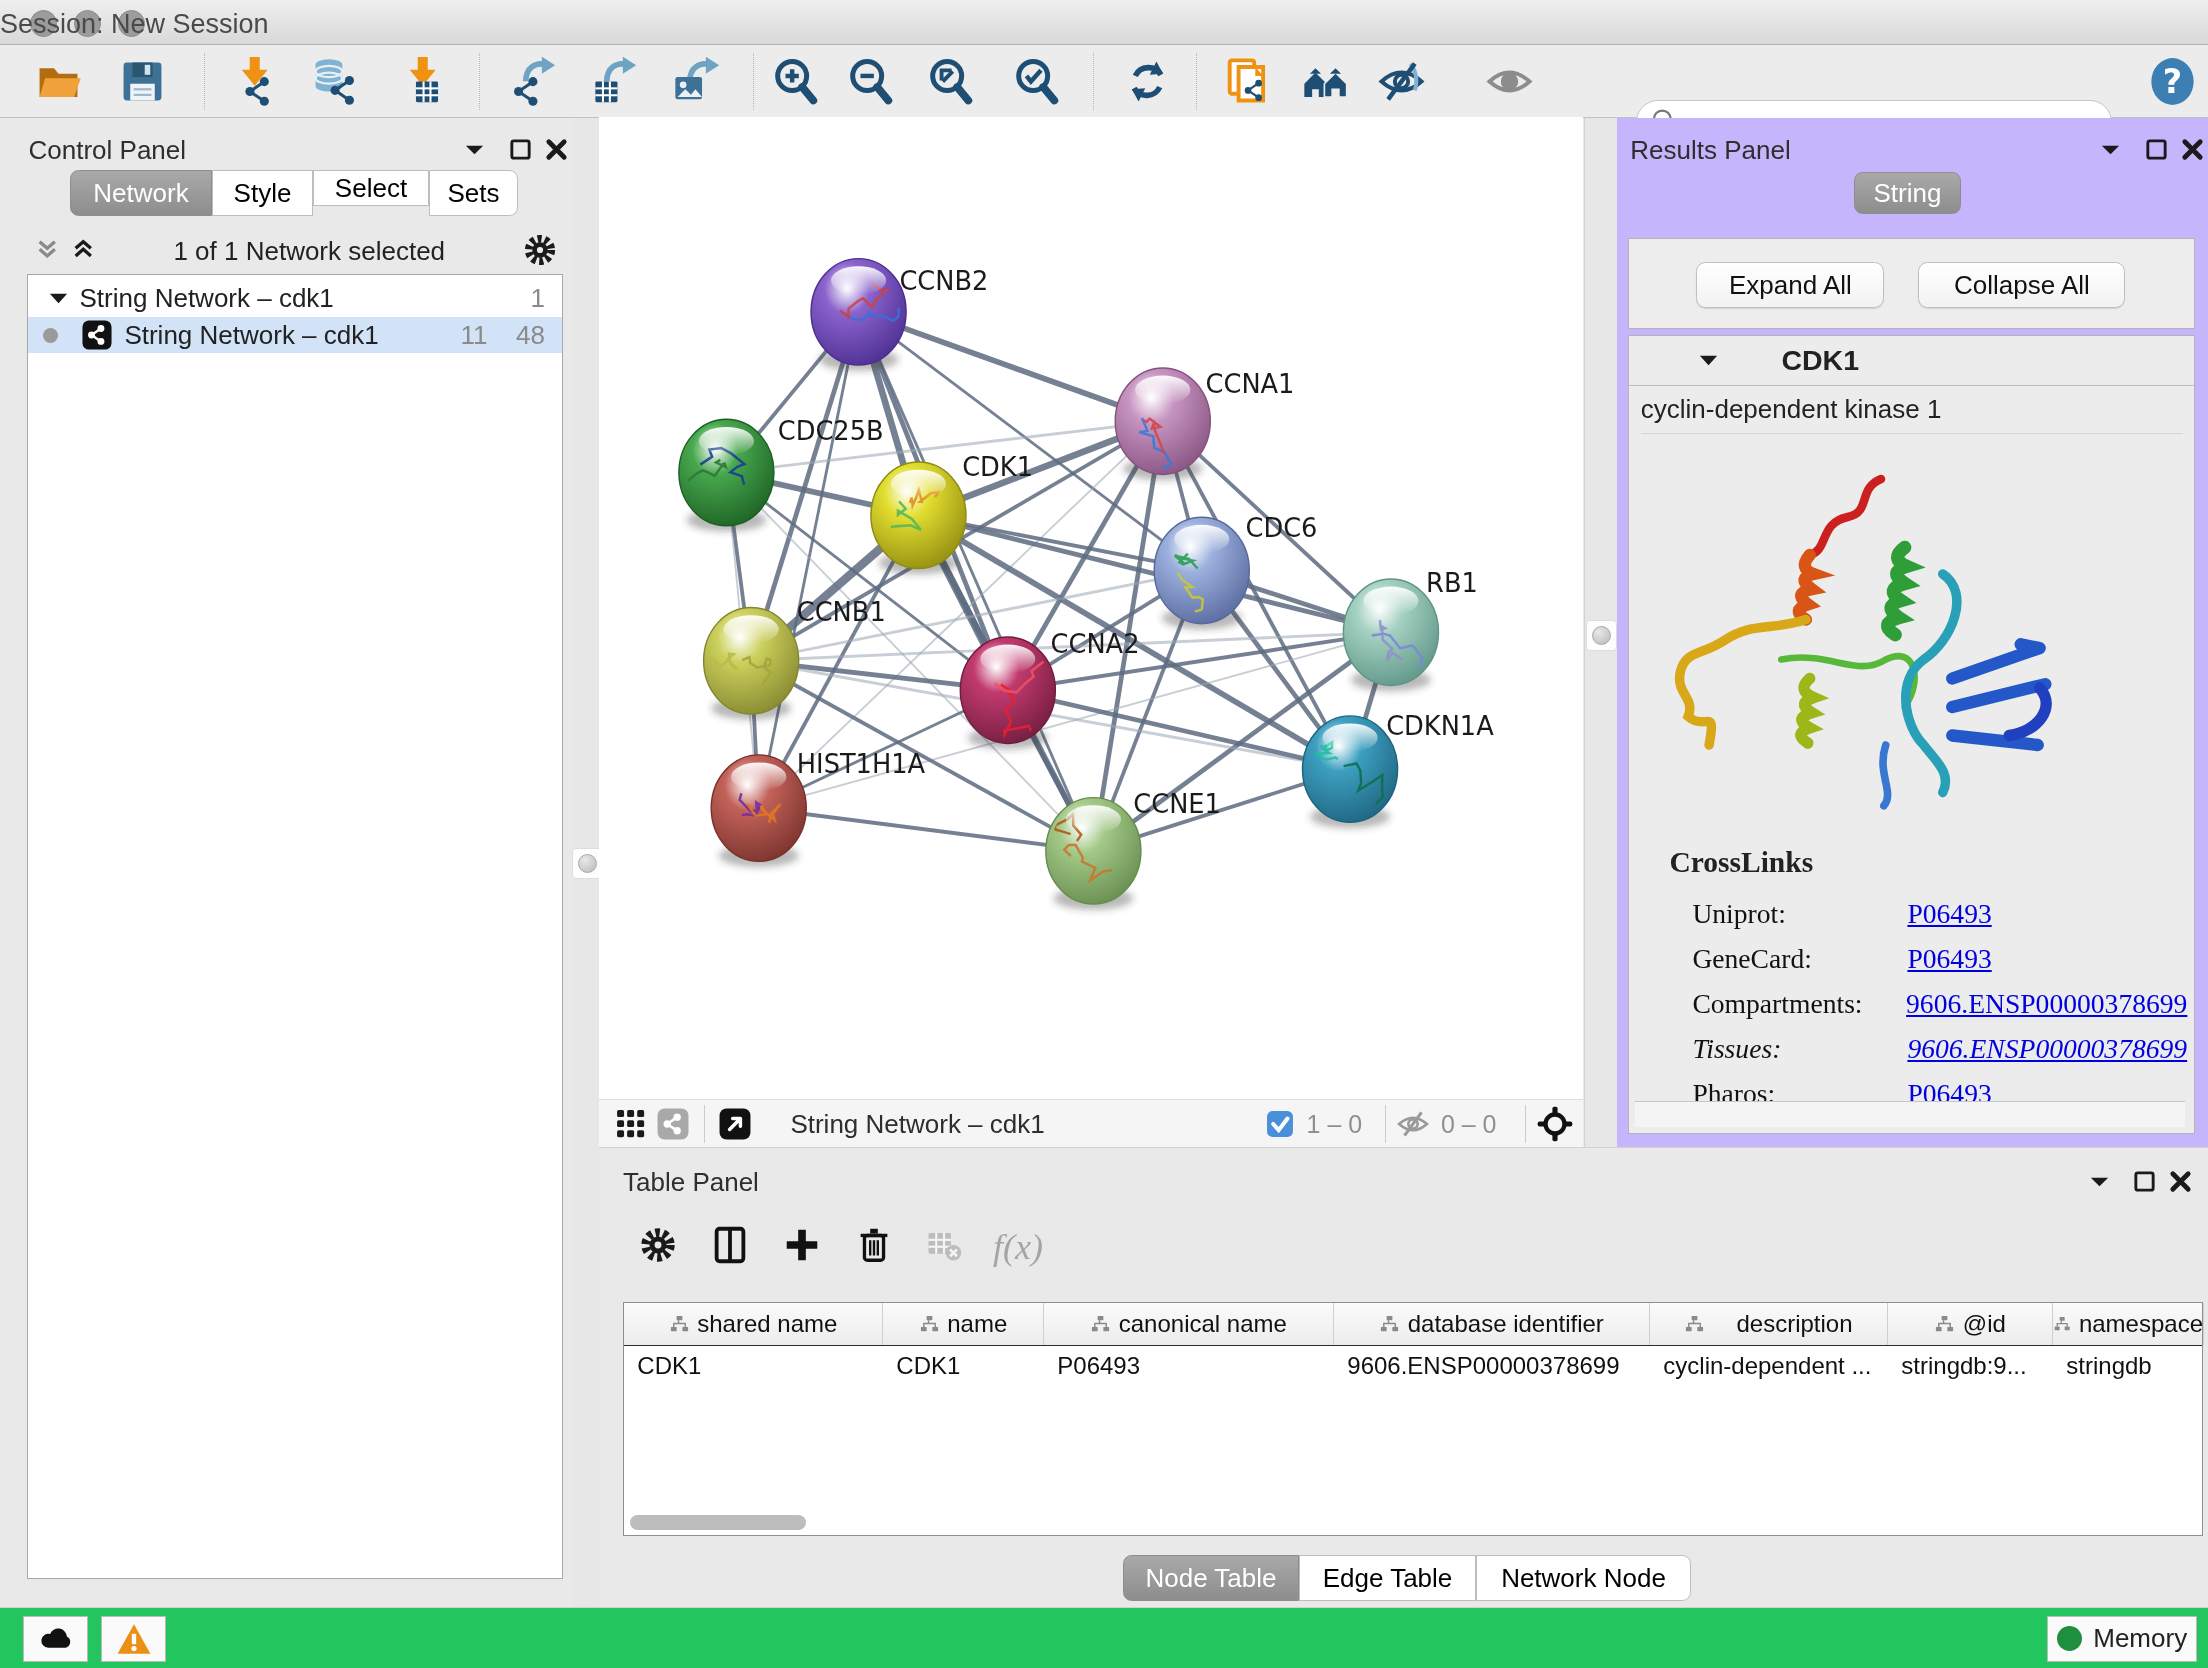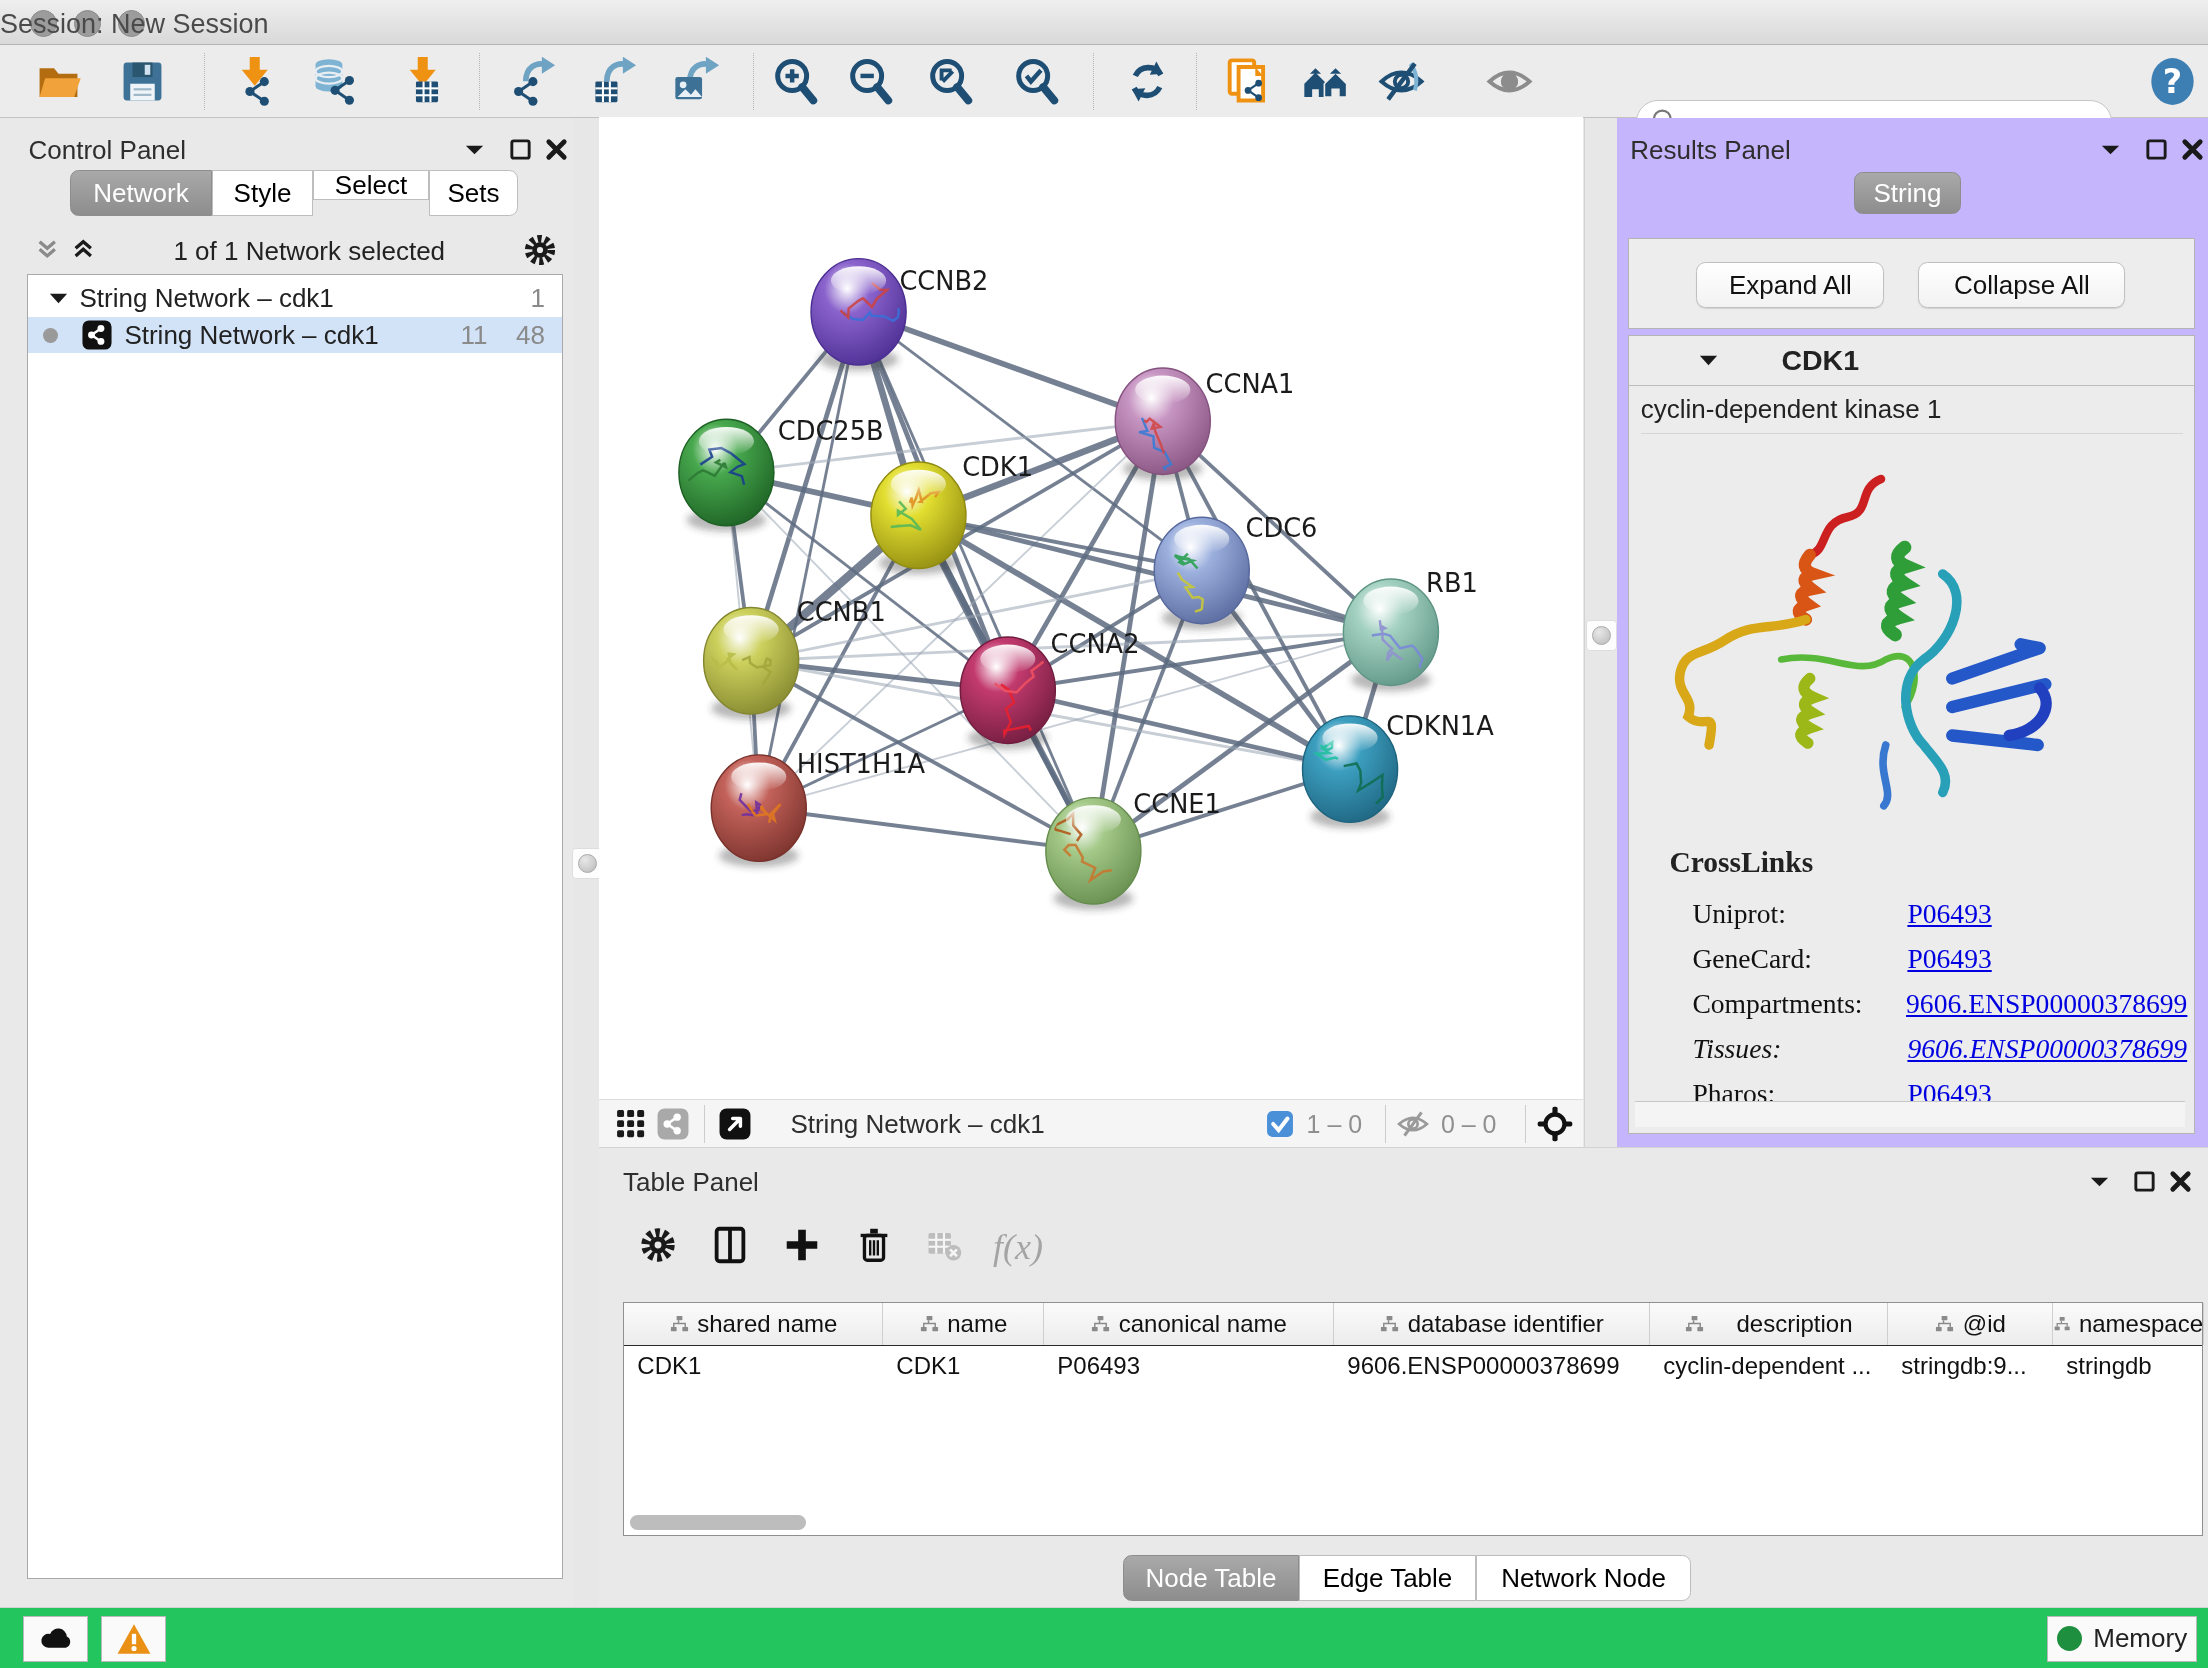--- a/index.html
+++ b/index.html
@@ -308,21 +308,21 @@
       <svg width="25" height="25" viewBox="0 0 26 26">
           <path d="M5 5 L21 21 M21 5 L5 21" stroke="#1a1a1a" stroke-width="5" stroke-linecap="round"></path>
         </svg></div>
 
     <div class="seg first active" style="left:70px;top:52px;width:142px;height:46px">
         <span>Network</span>
       </div>
     <div class="seg" style="left:212px;top:52px;width:101px;height:46px">
         <span>Style</span>
       </div>
-    <div class="seg" style="left:313px;top:52px;width:116px;height:30px">
+    <div class="seg" style="left:313px;top:52px;width:116px;height:36px">
         <span>Select</span>
       </div>
     <div class="seg last" style="left:429px;top:52px;width:89px;height:46px">
         <span>Sets</span>
       </div>
 
     <div class="abs" style="left:27px;top:112px;width:536px;height:42px;display:flex;align-items:center">
       <span style="margin-left:5.7px">
         <svg width="28.5" height="28.5" viewBox="0 0 30 30" fill="none" stroke="#8a8a8a" stroke-width="3.5">
             <path d="M7 7l8 7 8-7 M7 15l8 7 8-7"></path>

